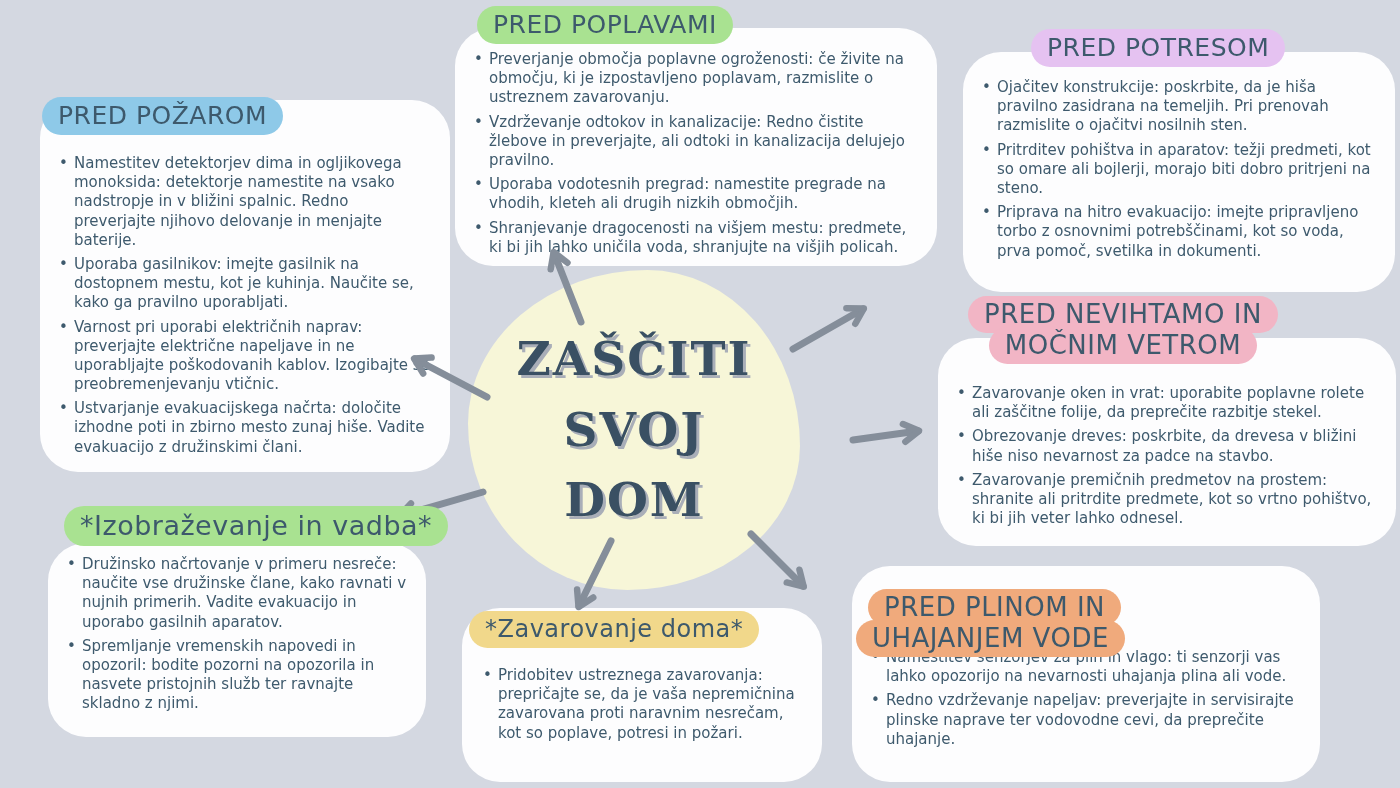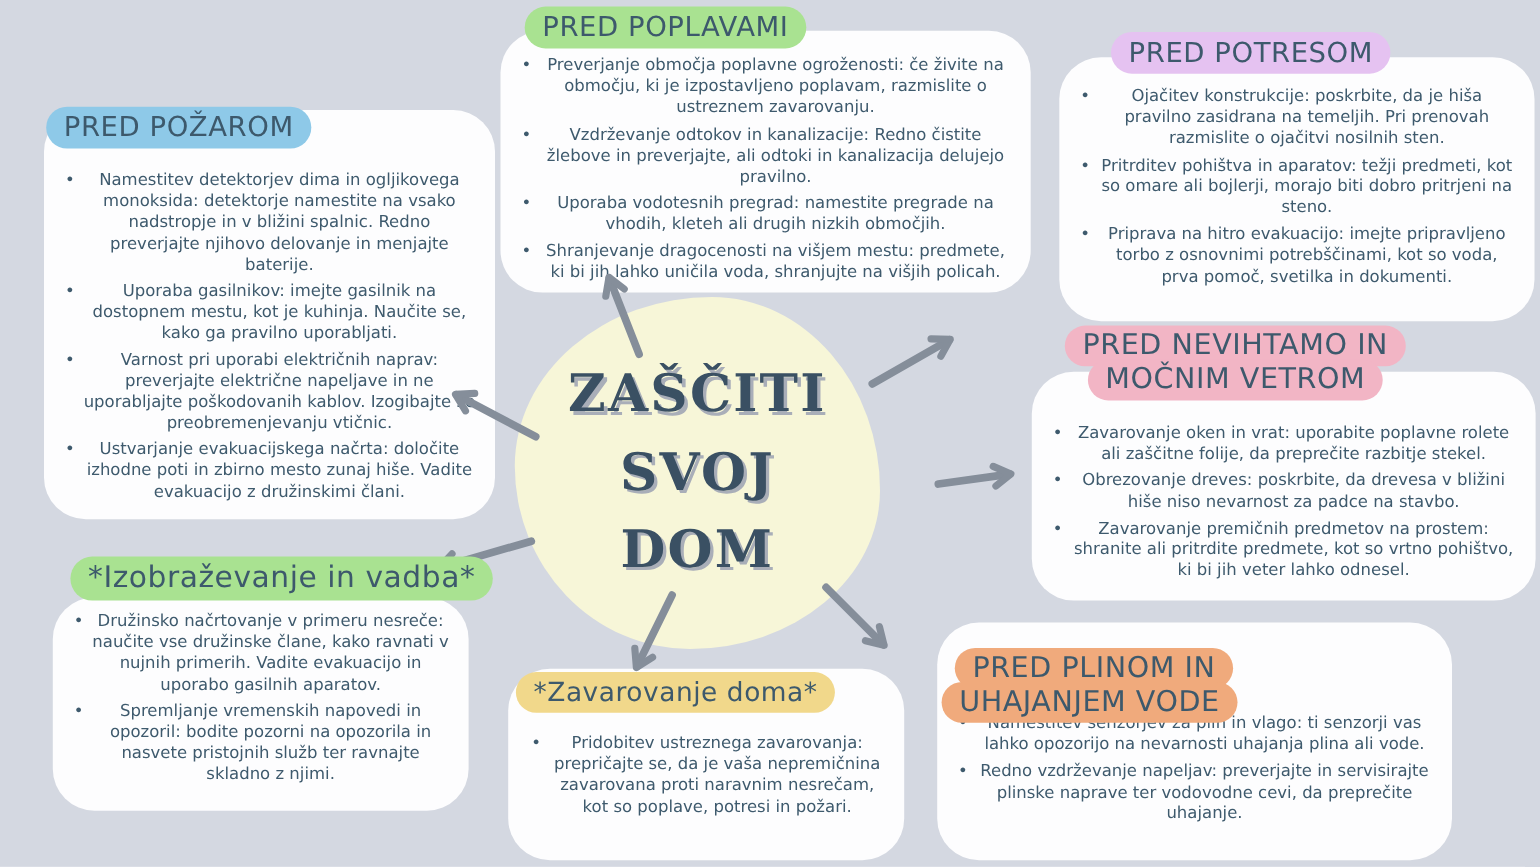--- a/index.html
+++ b/index.html
@@ -9,21 +9,20 @@
     background:#d4d8e1;
     overflow:hidden;
     font-family:"DejaVu Sans", sans-serif;
     color:#3e5a6d;
   }
   .card{
     position:absolute;
     background:#fdfdfe;
     border-radius:38px;
     box-sizing:border-box;
-    text-align:center;
   }
   .pill{
     position:absolute;
     padding:4px 16px 5px 16px;
     border-radius:22px;
     font-size:25px;
     letter-spacing:0.5px;
     color:#3d596c;
     white-space:nowrap;
     z-index:3;
@@ -142,21 +141,21 @@
   </div>
   <div class="pill" style="left: 477px; top: 6px; background: rgb(169, 226, 145);">PRED POPLAVAMI</div>
 
   <div class="card" style="left: 963px; top: 52px; width: 432px; height: 240px; background: rgb(253, 253, 254);">
     <ul class="items" style="padding-top:26px;">
         <li>Ojačitev konstrukcije: poskrbite, da je hiša pravilno zasidrana na temeljih. Pri prenovah razmislite o ojačitvi nosilnih sten.</li>
         <li>Pritrditev pohištva in aparatov: težji predmeti, kot so omare ali bojlerji, morajo biti dobro pritrjeni na steno.</li>
         <li>Priprava na hitro evakuacijo: imejte pripravljeno torbo z osnovnimi potrebščinami, kot so voda, prva pomoč, svetilka in dokumenti.</li>
       </ul>
   </div>
-  <div class="pill" style="left: 1010px; top: 29px; background: rgb(229, 194, 241);">PRED POTRESOM</div>
+  <div class="pill" style="left: 1031px; top: 29px; background: rgb(229, 194, 241);">PRED POTRESOM</div>
 
   <div class="card" style="left: 938px; top: 338px; width: 458px; height: 208px; background: rgb(253, 253, 254);">
     <ul class="items" style="padding-top:46px;">
         <li>Zavarovanje oken in vrat: uporabite poplavne rolete ali zaščitne folije, da preprečite razbitje stekel.</li>
         <li>Obrezovanje dreves: poskrbite, da drevesa v bližini hiše niso nevarnost za padce na stavbo.</li>
         <li>Zavarovanje premičnih predmetov na prostem: shranite ali pritrdite predmete, kot so vrtno pohištvo, ki bi jih veter lahko odnesel.</li>
       </ul>
   </div>
   <div class="pill-group" style="left:965px;top:296px;width:316px;">
     <span style="background: rgb(242, 181, 197); text-align: center;">PRED NEVIHTAMO IN</span>

